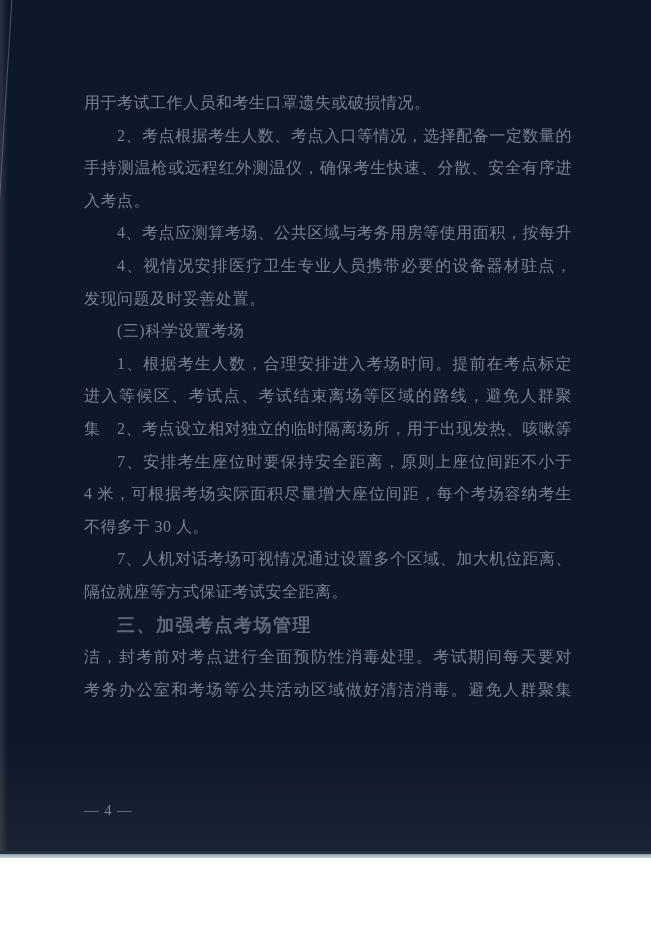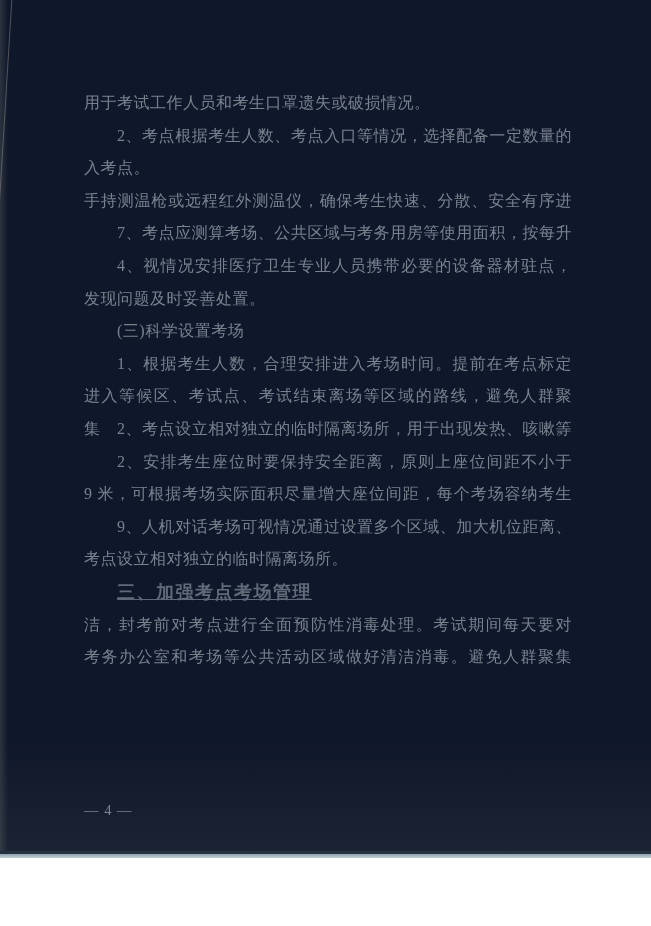--- a/index.html
+++ b/index.html
@@ -44,54 +44,54 @@
     line-height:32.6px;
   }
   .ind{ text-indent:33px; }
   .just{ text-align:justify; text-align-last:justify; }
   .hd{
     font-family:"Liberation Sans","DejaVu Sans",sans-serif;
     font-weight:bold;
     font-size:18px;
     letter-spacing:1.5px;
     color:#5f6a79;
-    text-decoration:underline;
   }
   #pagenum{
     position:absolute;left:84px;top:800px;
     color:#7b8594;
     font-size:14.5px;
     letter-spacing:1px;
     line-height:20px;
   }
 </style>
 </head>
 <body>
 
 <div id="page">
 
   <div class="edge-left"></div>
   <div class="crease"></div>
 
   <div id="textblock">
     <div class="line">用于考试工作人员和考生口罩遗失或破损情况。</div>
     <div class="line ind just">2、考点根据考生人数、考点入口等情况，选择配备一定数量的</div>
+    <div class="line just">手持测温枪或远程红外测温仪，确保考生快速、分散、安全有序进</div>
     <div class="line">入考点。</div>
-    <div class="line just">手持测温枪或远程红外测温仪，确保考生快速、分散、安全有序进</div>
-    <div class="line ind just">7、考点应测算考场、公共区域与考务用房等使用面积，按每升</div>
+    <div class="line ind just">4、考点应测算考场、公共区域与考务用房等使用面积，按每升</div>
     <div class="line ind just">4、视情况安排医疗卫生专业人员携带必要的设备器材驻点，</div>
     <div class="line">发现问题及时妥善处置。</div>
     <div class="line ind">(三)科学设置考场</div>
     <div class="line ind just">1、根据考生人数，合理安排进入考场时间。提前在考点标定</div>
     <div class="line just">进入等候区、考试点、考试结束离场等区域的路线，避免人群聚集。</div>
     <div class="line ind just">2、考点设立相对独立的临时隔离场所，用于出现发热、咳嗽等</div>
-    <div class="line ind just">2、安排考生座位时要保持安全距离，原则上座位间距不小于</div>
-    <div class="line just">9 米，可根据考场实际面积尽量增大座位间距，每个考场容纳考生</div>
-    <div class="line ind just">9、人机对话考场可视情况通过设置多个区域、加大机位距离、</div>
-    <div class="line">考点设立相对独立的临时隔离场所。</div>
+    <div class="line ind just">7、安排考生座位时要保持安全距离，原则上座位间距不小于</div>
+    <div class="line just">4 米，可根据考场实际面积尽量增大座位间距，每个考场容纳考生</div>
+    <div class="line">不得多于 30 人。</div>
+    <div class="line ind just">7、人机对话考场可视情况通过设置多个区域、加大机位距离、</div>
+    <div class="line">隔位就座等方式保证考试安全距离。</div>
     <div class="line ind hd">三、加强考点考场管理</div>
     <div class="line just">洁，封考前对考点进行全面预防性消毒处理。考试期间每天要对</div>
     <div class="line just">考务办公室和考场等公共活动区域做好清洁消毒。避免人群聚集</div>
   </div>
 
   <div id="pagenum">— 4 —</div>
 
   <div class="bottom-shade"></div>
   <div class="bottom-line"></div>
   <div class="bottom-below"></div>

